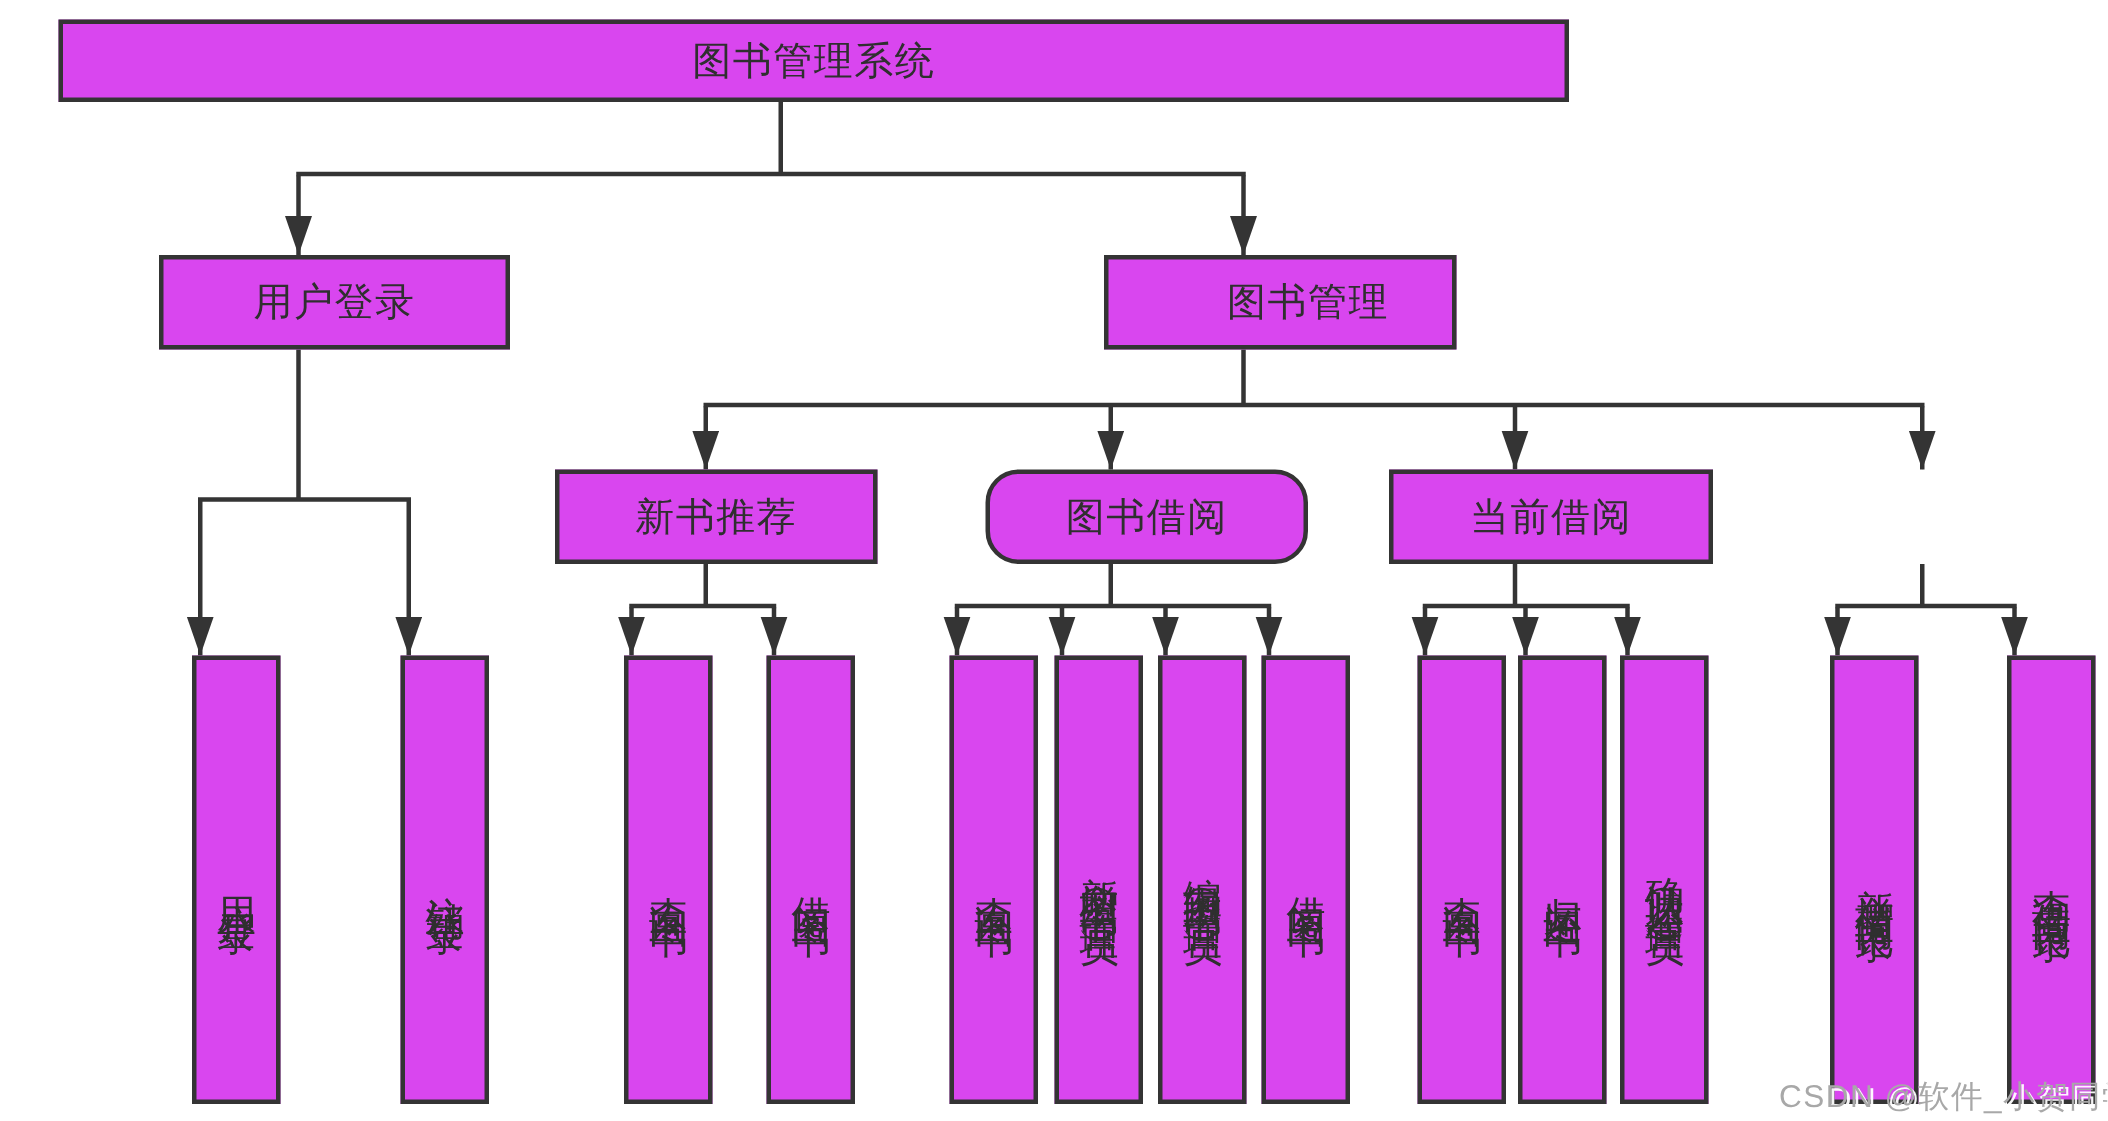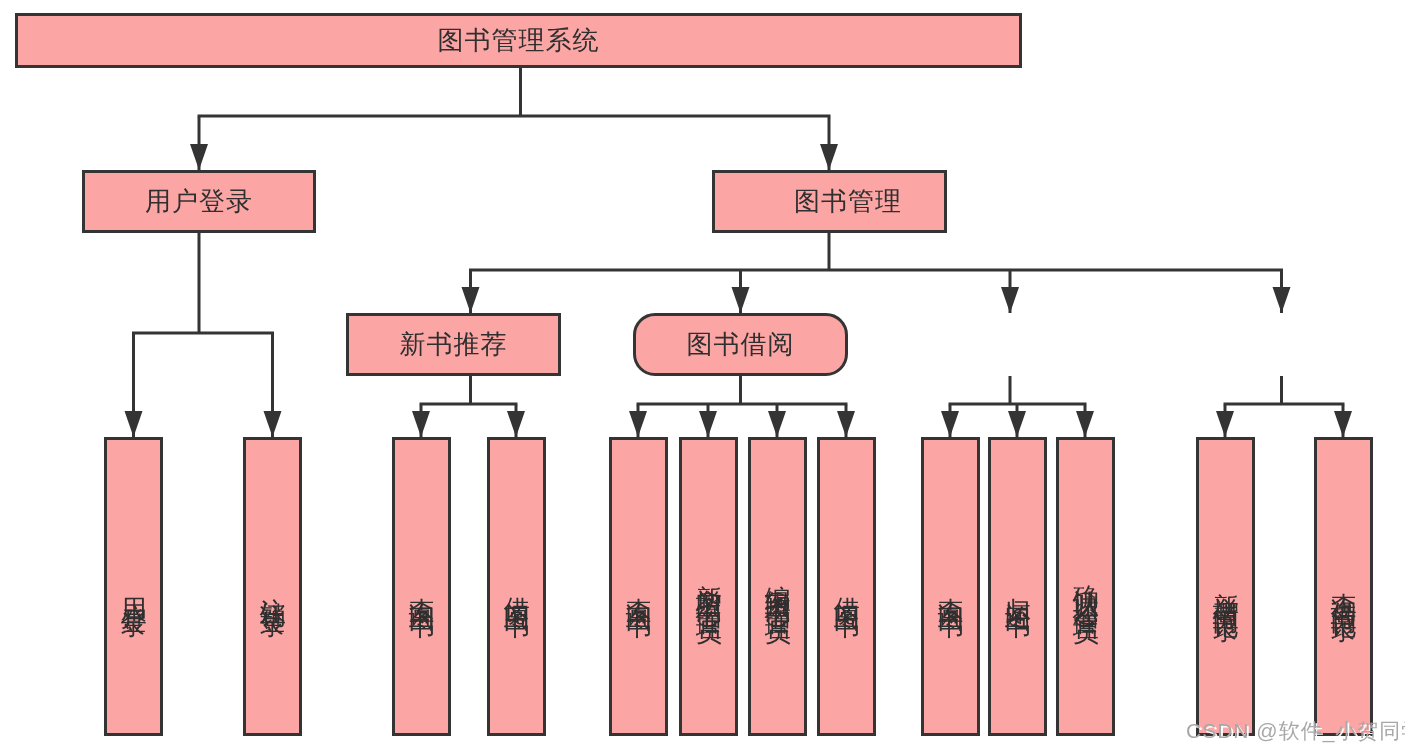--- a/index.html
+++ b/index.html
@@ -18,29 +18,30 @@
   .connectors {
     position: absolute;
     left: 0;
     top: 0;
     z-index: 1;
   }
   .node {
     position: absolute;
     box-sizing: border-box;
     border: 3px solid #343434;
-    background: #fca5a5;
+    background: #d946ef;
     display: flex;
     align-items: center;
     justify-content: center;
     color: #2f2f2f;
     font-size: 26px;
     letter-spacing: 1px;
     z-index: 2;
     white-space: nowrap;
+    margin-left: 24px;
   }
   .hnode { height: 63px; }
   .vnode {
     top: 437px;
     width: 59px;
     height: 299px;
   }
   .vnode .vlabel {
     writing-mode: vertical-rl;
     text-orientation: mixed;
@@ -130,20 +131,21 @@
     </g>
   </svg>
 
   <div class="node hnode n-root">图书管理系统</div>
 
   <div class="node hnode n-login">用户登录</div>
   <div class="node hnode n-mgmt">图书管理</div>
 
   <div class="node hnode n-newrec">新书推荐</div>
   <div class="node hnode n-borrow">图书借阅</div>
+  <div class="node hnode n-curr">当前借阅</div>
 
   <div class="node vnode l-a1">
     <span class="vlabel">用户登录</span>
   </div>
   <div class="node vnode l-a2">
     <span class="vlabel">注销登录</span>
   </div>
 
   <div class="node vnode l-b1">
     <span class="vlabel">查询图书</span>

